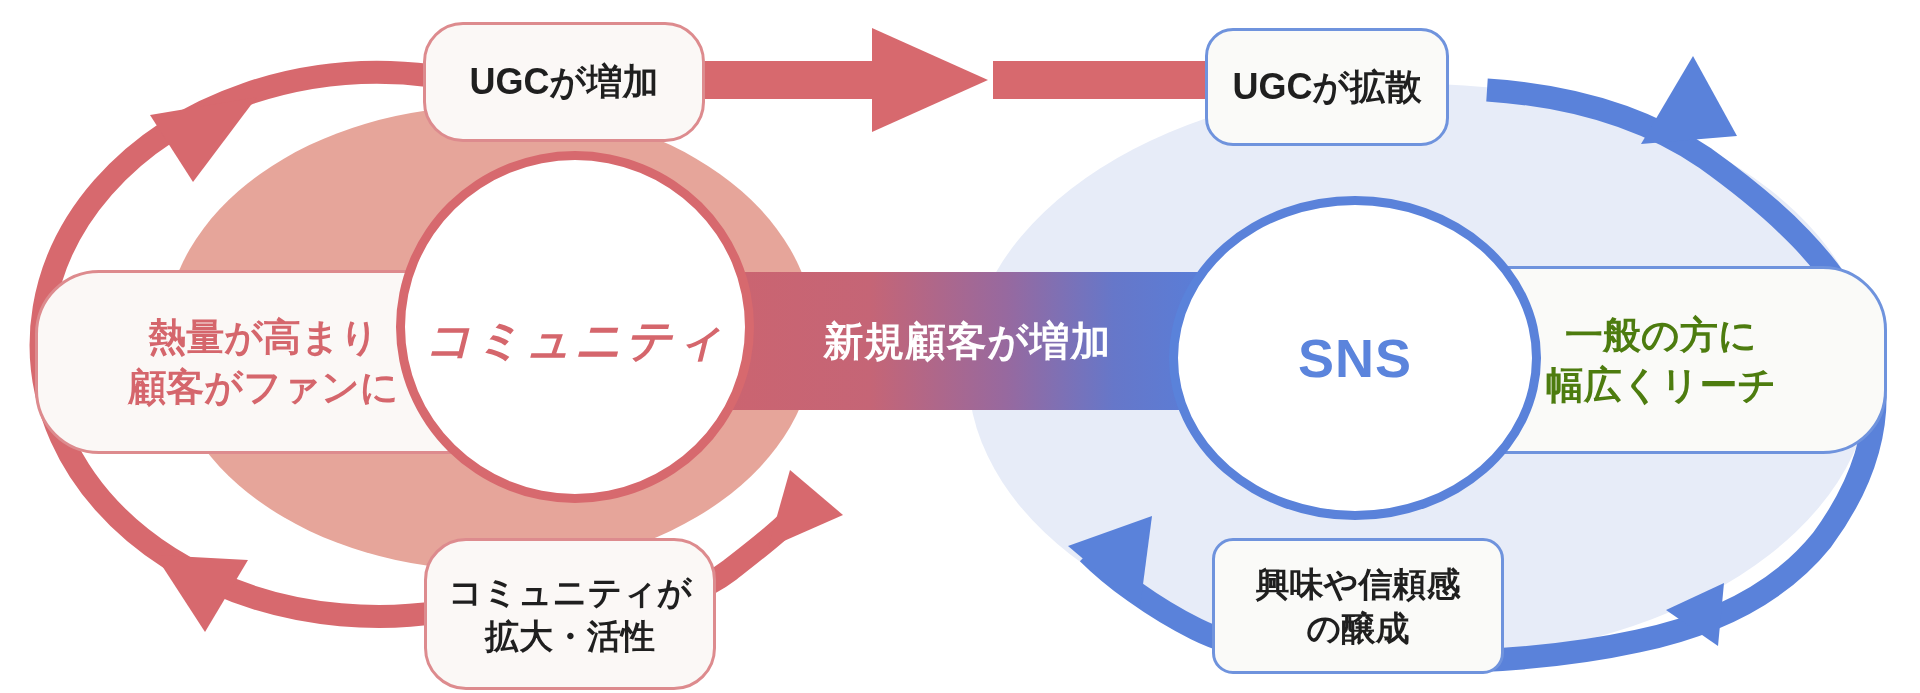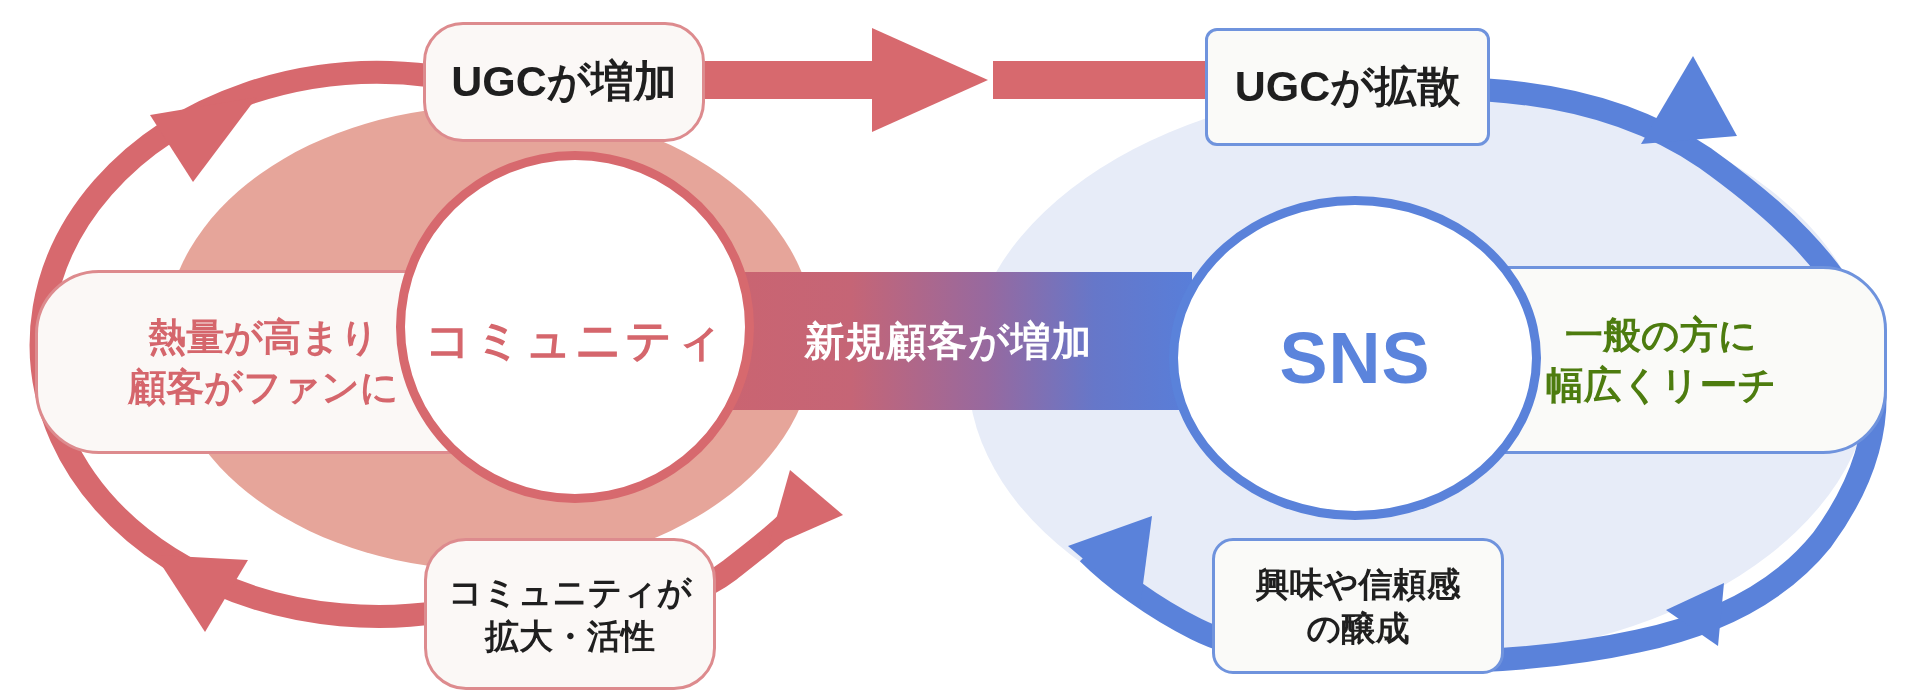--- a/index.html
+++ b/index.html
@@ -4,53 +4,53 @@
 <style>
   html,body{margin:0;padding:0;background:#ffffff;}
   #stage{
     position:relative;width:1920px;height:693px;overflow:hidden;background:#ffffff;
     font-family:"Liberation Sans","DejaVu Sans",sans-serif;
   }
   #stage *{box-sizing:border-box;}
   .svg-layer{position:absolute;left:0;top:0;z-index:1;}
   
   .center-band{
-    position:absolute;z-index:2;left:705px;top:272px;width:487px;height:138px;
+    position:absolute;z-index:2;left:724px;top:272px;width:487px;height:138px;
     background:linear-gradient(90deg,#cb6470 0%,#c56576 30%,#97699f 58%,#6677c9 80%,#587ed9 100%);
     display:flex;align-items:center;justify-content:center;
   }
   .center-band .flow-text{color:#ffffff;font-size:40px;font-weight:bold;letter-spacing:1px;}
   
   .pill{position:absolute;display:flex;align-items:center;justify-content:center;
         background:#fbf8f6;text-align:center;}
   .pill.red-edge{border:3px solid #dd8b8e;}
   .pill.blue-edge{border:3px solid #6f93dd;background:#fafaf8;}
   .pill .l1,.pill .l2{display:block;}
   .z3{z-index:3;} .z5{z-index:5;}
   
   .side-label{border-radius:64px;}
   #netsuryo{left:35px;top:270px;width:505px;height:184px;justify-content:flex-start;}
   #netsuryo .txt{margin-left:28px;width:395px;font-size:38px;font-weight:bold;color:#d5666c;line-height:1.32;}
   #reach{left:1245px;top:266px;width:642px;height:188px;justify-content:flex-end;}
   #reach .txt{margin-right:48px;width:350px;font-size:38px;font-weight:bold;color:#4d7c0f;line-height:1.32;}
   
   #ugc-zoka{left:423px;top:22px;width:282px;height:120px;border-radius:40px;}
-  #ugc-kakusan{left:1205px;top:28px;width:285px;height:118px;border-radius:12px;}
-  #ugc-zoka .txt,#ugc-kakusan .txt{font-size:43px;font-weight:bold;color:#1f1f1f;}
+  #ugc-kakusan{left:1205px;top:28px;width:244px;height:118px;border-radius:28px;}
+  #ugc-zoka .txt,#ugc-kakusan .txt{font-size:36px;font-weight:bold;color:#1f1f1f;}
   
   #kakudai{left:424px;top:538px;width:292px;height:152px;border-radius:42px;}
   #jozei{left:1212px;top:538px;width:292px;height:136px;border-radius:21px;}
   #kakudai .txt,#jozei .txt{font-size:34px;font-weight:bold;color:#1f1f1f;line-height:1.3;}
   
   .hub{position:absolute;z-index:4;background:#ffffff;border-radius:50%;
        display:flex;align-items:center;justify-content:center;}
-  #community-circle{left:396px;top:151px;width:358px;height:352px;border:9px solid #d7696e;}
+  #community-circle{left:396px;top:151px;width:358px;height:352px;border:9px solid #d7696e;font-style:italic;}
   #community-circle .txt{font-size:46px;font-weight:bold;color:#d5666c;letter-spacing:3px;margin-top:28px;}
   #sns-circle{left:1169px;top:196px;width:372px;height:324px;border:9px solid #5a82da;}
-  #sns-circle .txt{font-size:72px;font-weight:bold;color:#5b84dc;letter-spacing:1px;}
+  #sns-circle .txt{font-size:54px;font-weight:bold;color:#5b84dc;letter-spacing:1px;}
 </style>
 </head>
 <body>
 
 <div id="stage">
 
   <svg class="svg-layer" width="1920" height="693" viewBox="0 0 1920 693">
 
     <ellipse cx="490" cy="338" rx="325" ry="232" fill="#e6a59a"></ellipse>
     <ellipse cx="1420" cy="372" rx="452" ry="288" fill="#e7ecf8"></ellipse>

